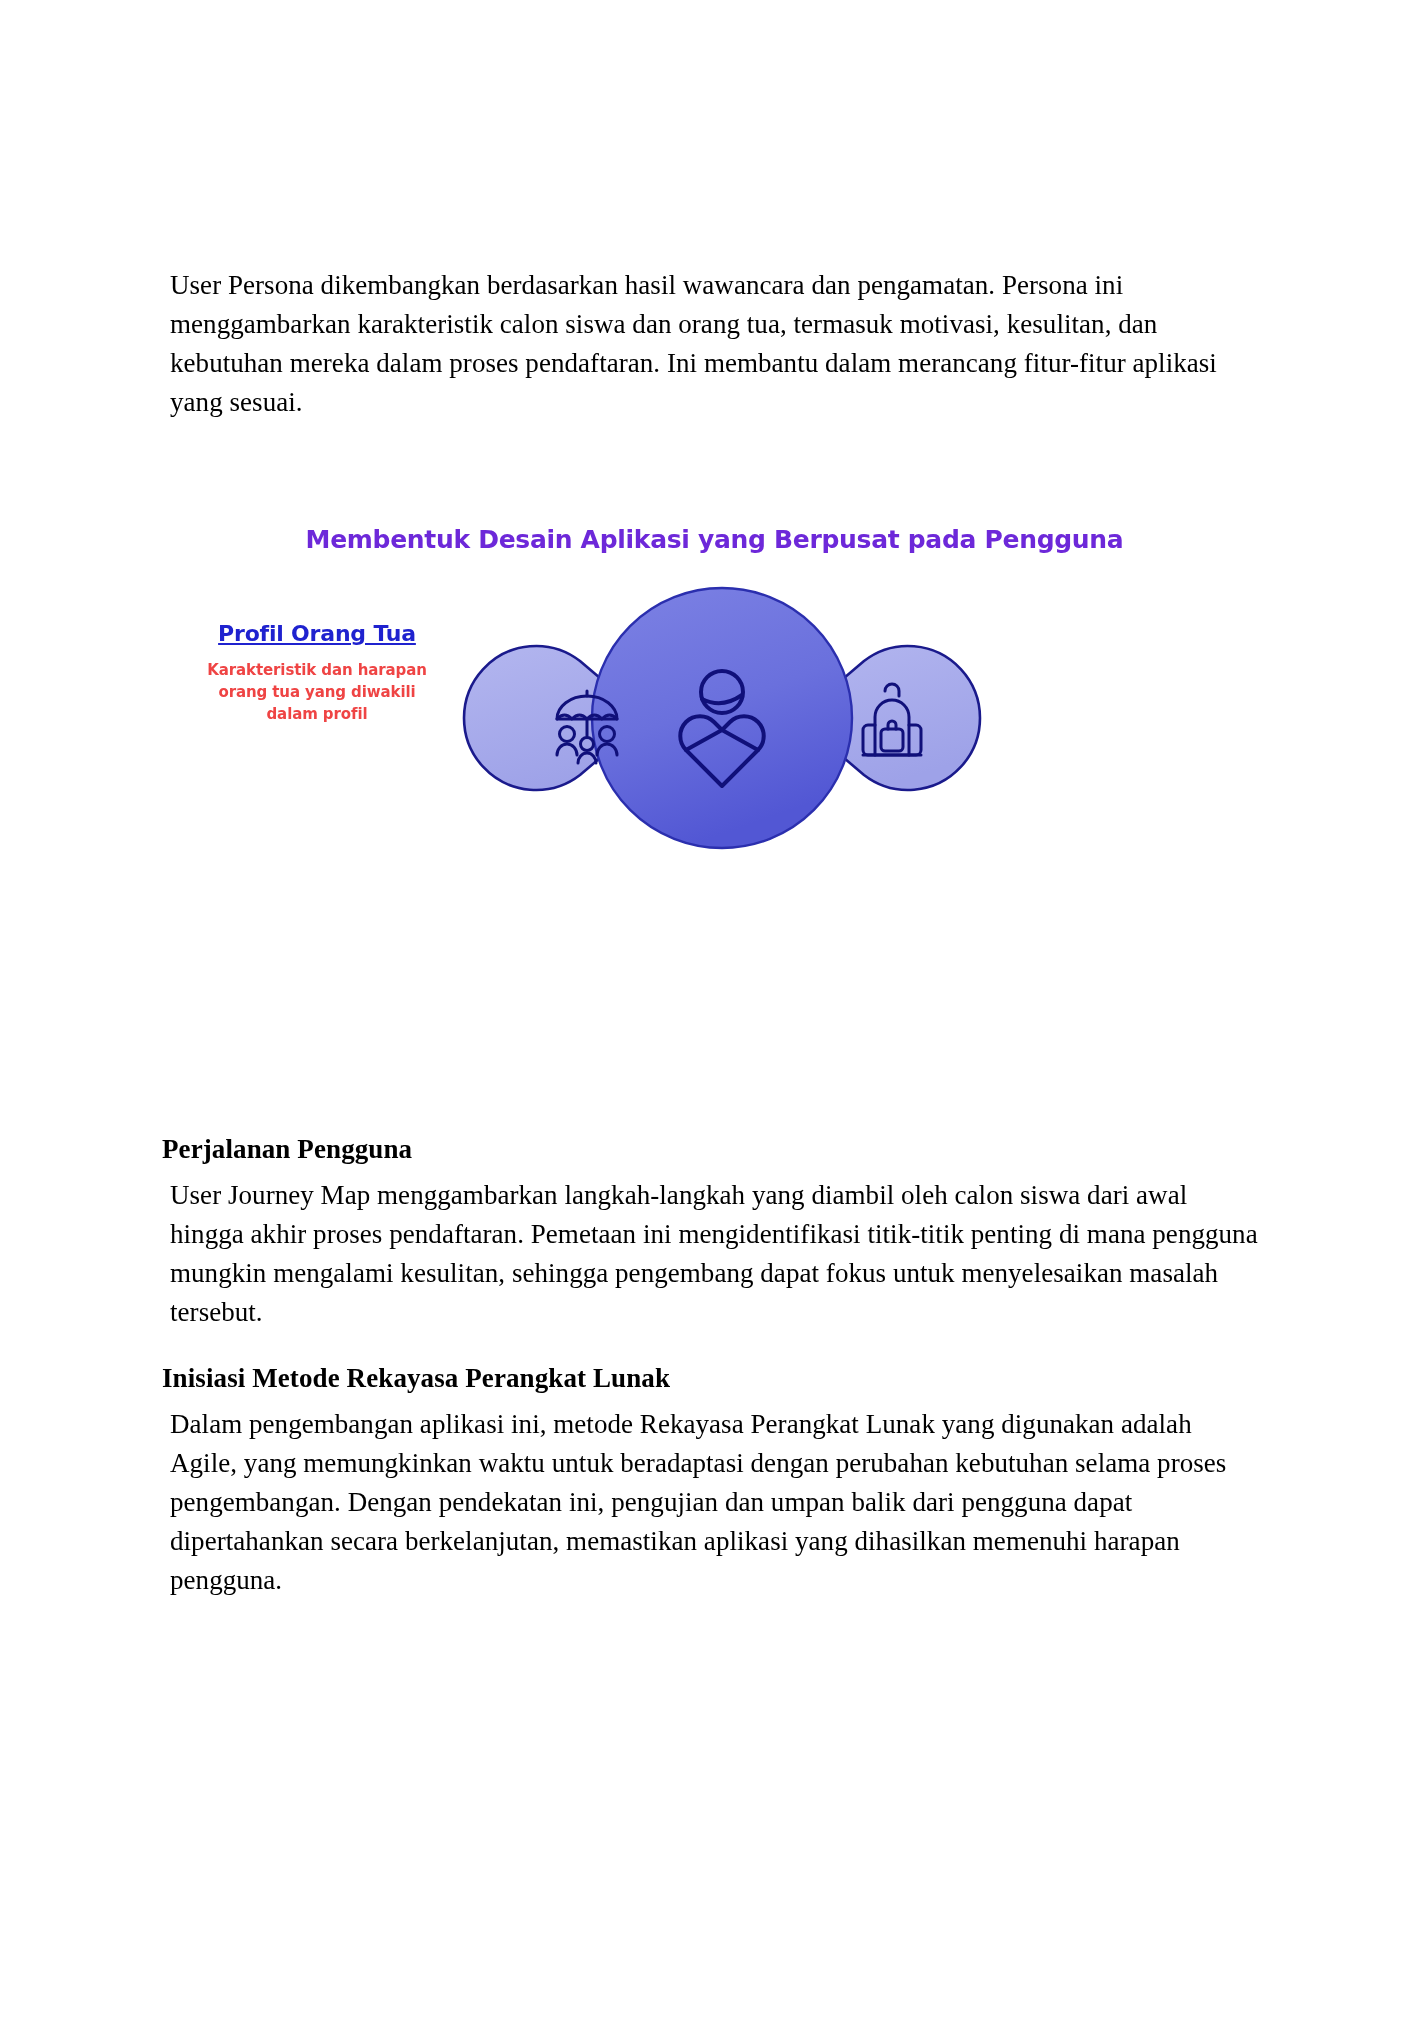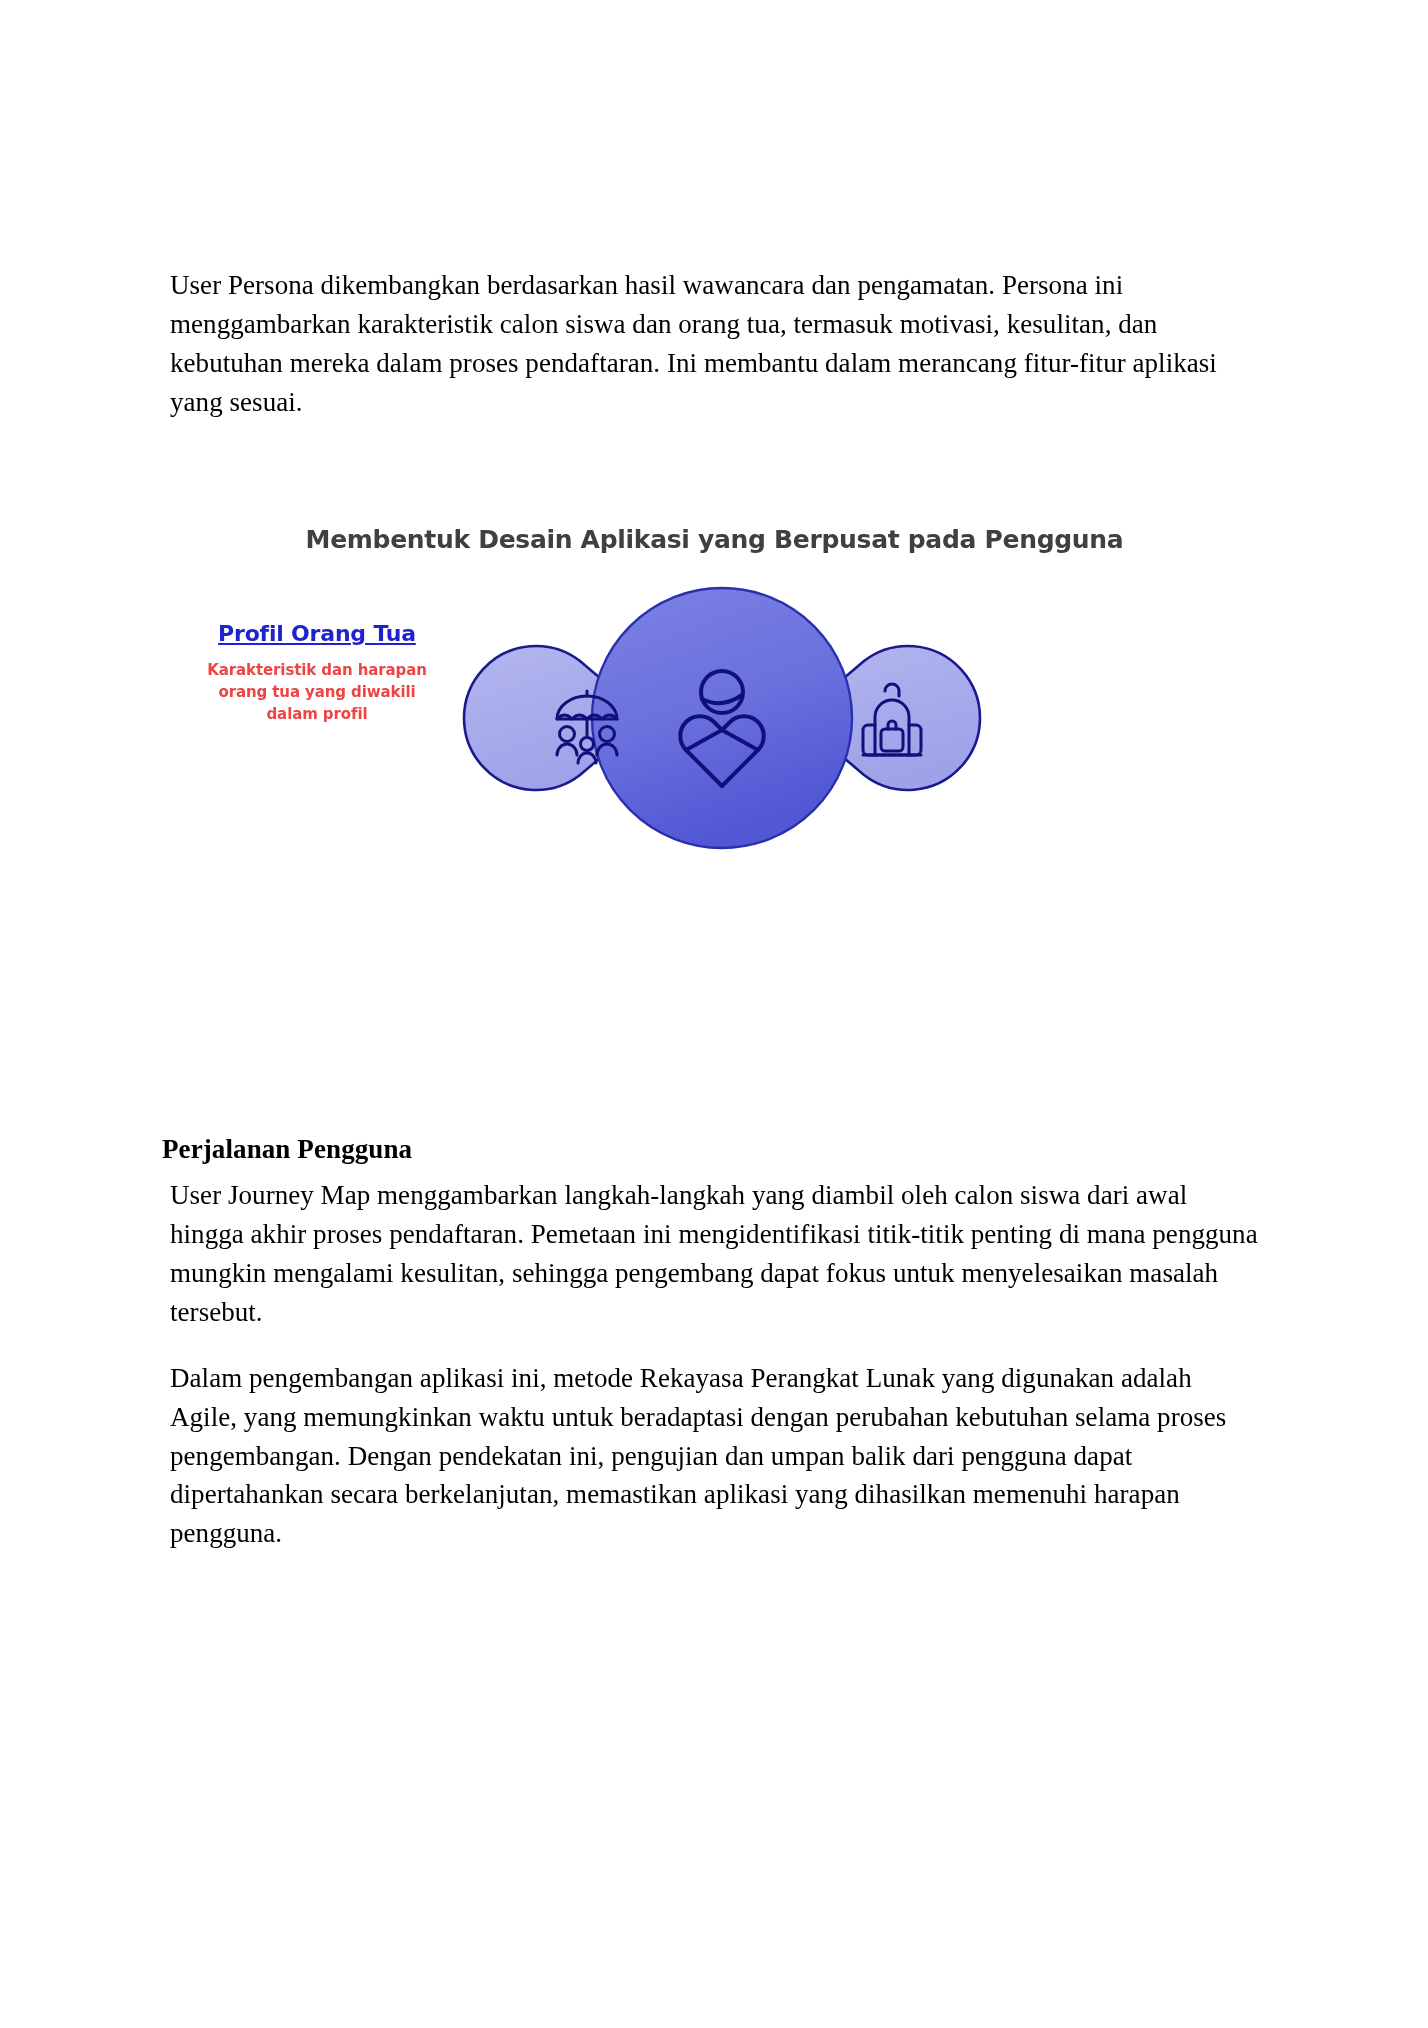--- a/index.html
+++ b/index.html
@@ -63,21 +63,21 @@
 
   .figure-title {
     position: absolute;
     left: 0;
     top: 0;
     width: 1105px;
     text-align: center;
     font-family: "DejaVu Sans", sans-serif;
     font-size: 25px;
     font-weight: bold;
-    color: #404040;
+    color: #6d28d9;
     letter-spacing: -0.3px;
     white-space: nowrap;
   }
 
   .diagram {
     position: absolute;
     left: 0;
     top: 48px;
     width: 1105px;
     height: 290px;
@@ -229,17 +229,18 @@
     </div>
   </div>
 
   <div class="content" style="top:1130px;">
     <div class="block" style="margin-bottom:27px;">
       <h2 class="section-heading">Perjalanan Pengguna</h2>
       <p class="body-text">User Journey Map menggambarkan langkah-langkah yang diambil oleh calon siswa dari awal hingga akhir proses pendaftaran. Pemetaan ini mengidentifikasi titik-titik penting di mana pengguna mungkin mengalami kesulitan, sehingga pengembang dapat fokus untuk menyelesaikan masalah tersebut.</p>
     </div>
 
     <div class="block">
+      <h2 class="section-heading">Inisiasi Metode Rekayasa Perangkat Lunak</h2>
       <p class="body-text">Dalam pengembangan aplikasi ini, metode Rekayasa Perangkat Lunak yang digunakan adalah Agile, yang memungkinkan waktu untuk beradaptasi dengan perubahan kebutuhan selama proses pengembangan. Dengan pendekatan ini, pengujian dan umpan balik dari pengguna dapat dipertahankan secara berkelanjutan, memastikan aplikasi yang dihasilkan memenuhi harapan pengguna.</p>
     </div>
   </div>
 
 </div>
 
 </body></html>

